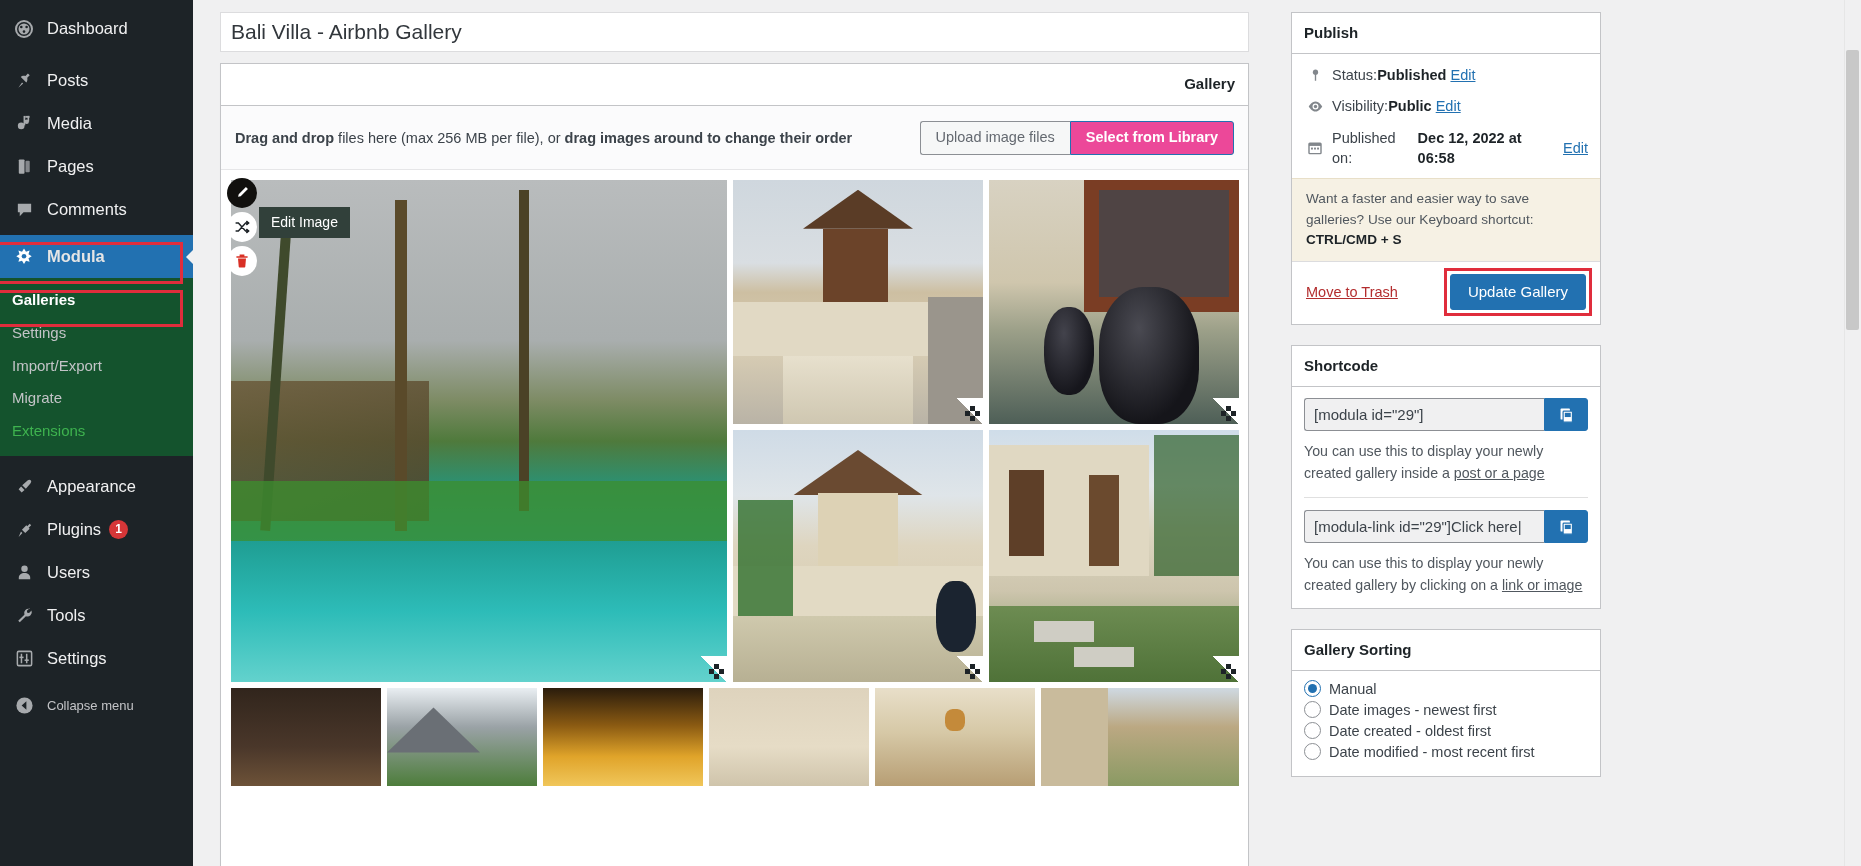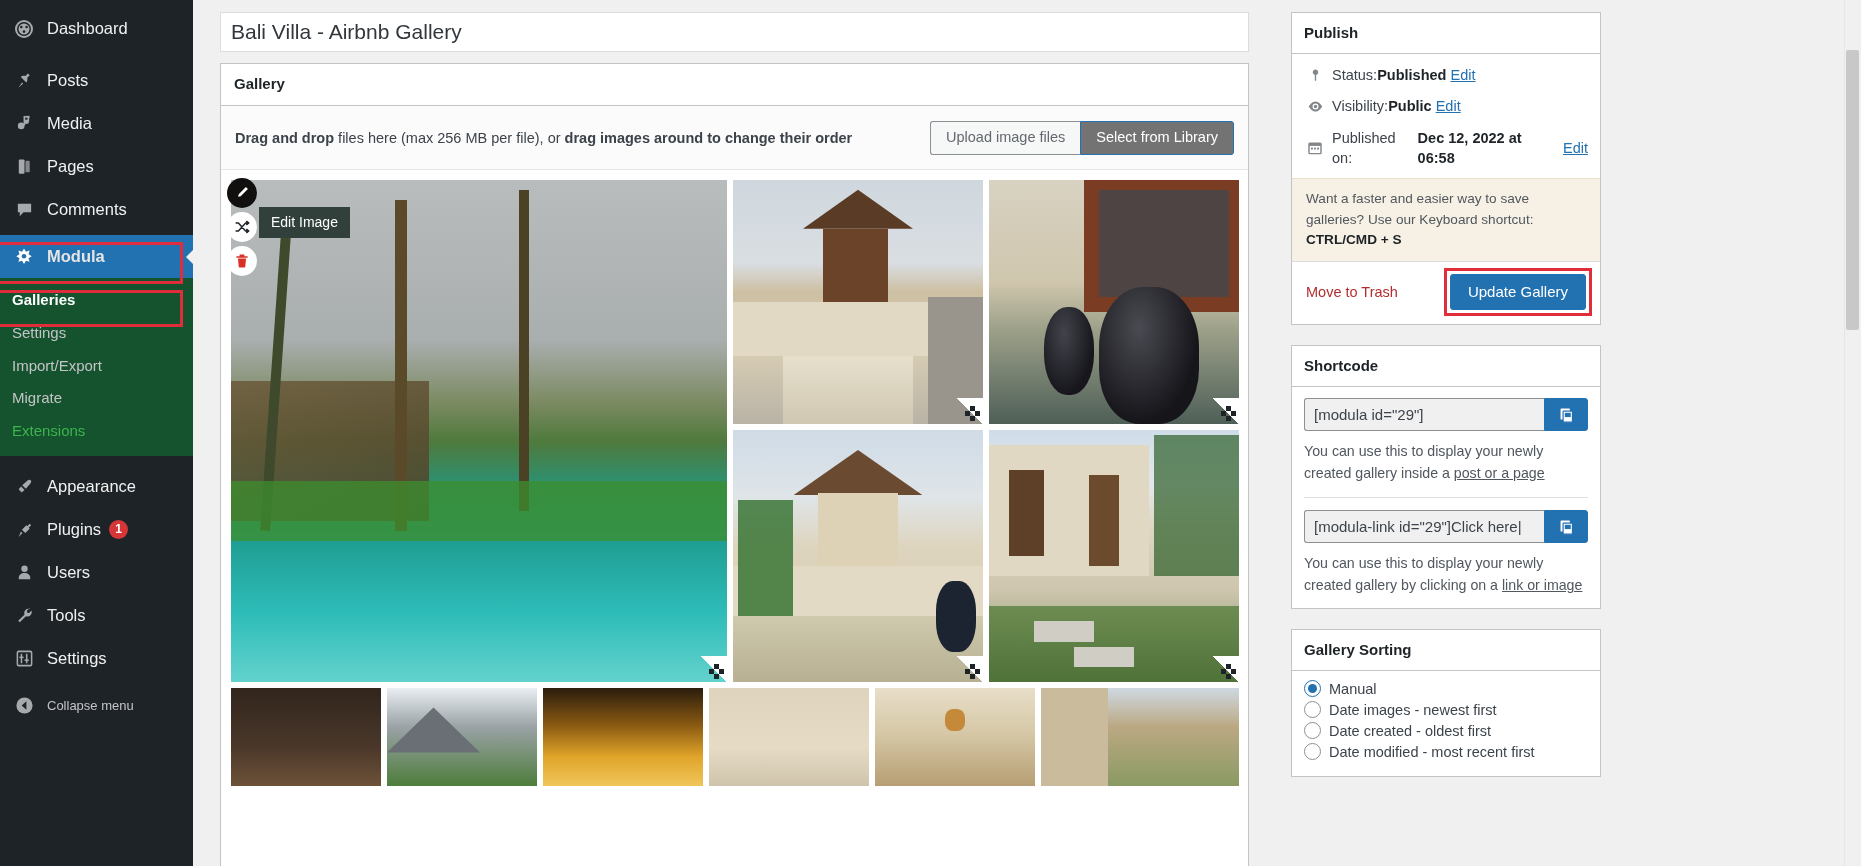--- a/index.html
+++ b/index.html
@@ -108,20 +108,21 @@
   .panel {
     background: #fff;
     border: 1px solid #c3c4c7;
     box-shadow: 0 1px 1px rgba(0,0,0,.04);
   }
   .panel-head {
     padding: 10px 13px 11px 13px;
     border-bottom: 1px solid #c3c4c7;
     font-size: 15px; font-weight: 600; color: #1d2327;
     line-height: 1.3;
+    text-align: right;
   }
 
   #gallery-panel {
     position: absolute; left: 27px; top: 63px;
     width: 1029px; height: 830px;
   }
   .dnd-bar {
     display: flex; align-items: center; justify-content: space-between;
     padding: 15px 14px 14px 14px;
     background: #fbfbfc;
@@ -136,22 +137,23 @@
     padding: 7px 15px 8px 15px;
     border: 1px solid #2271b1;
     cursor: pointer;
     line-height: 1.2;
   }
   .btn-secondary {
     background: #f6f7f7; color: #646970; border-color: #8c8f94;
     border-radius: 3px 0 0 3px; border-right: none;
   }
   .btn-primary {
-    background: #737373; color: #fff; border-color: #2271b1;
+    background: #ec4899; color: #fff; border-color: #2271b1;
     border-radius: 0 3px 3px 0;
+    font-weight: bold;
   }
 
   .grid {
     position: relative;
     padding: 9px 9px 0 9px;
   }
   .tile {
     position: absolute;
     overflow: hidden;
     border: 1px solid #fff;
@@ -220,21 +222,21 @@
     font-size: 13.6px; color: #50575e; line-height: 1.5;
   }
   .notice b { color:#1d2327; font-weight:700; }
   .pub-actions {
     display: flex; align-items: center; justify-content: space-between;
     margin: 0 -12px -12px -12px;
     padding: 12px 14px 14px 14px;
     border-top: 1px solid #dcdcde;
     background:#fff;
   }
-  .trash { color:#b32d2e; font-size:14.5px; cursor:pointer; }
+  .trash { color:#b32d2e; text-decoration: underline; font-size:14.5px; cursor:pointer; }
   .btn-update {
     background:#2271b1; color:#fff; border:1px solid #2271b1;
     border-radius:3px; padding: 8px 17px 9px 17px;
     font-size: 15px; cursor:pointer;
     font-family:"Liberation Sans", sans-serif;
   }
   .shortcode-row { display:flex; margin-bottom: 9px; }
   .shortcode-row input {
     flex: 1 1 auto;
     border: 1px solid #8c8f94; border-right: none;

